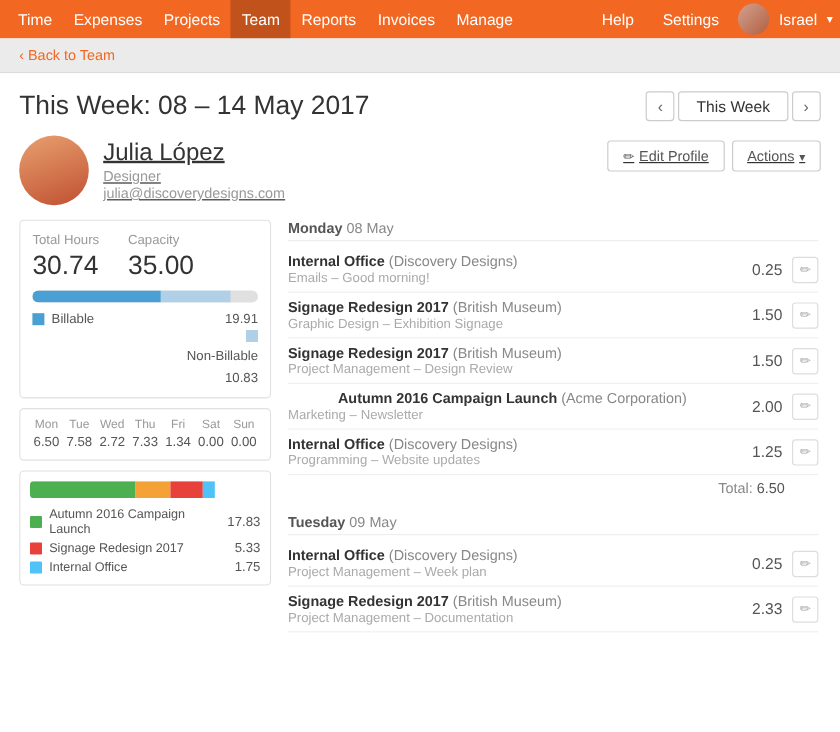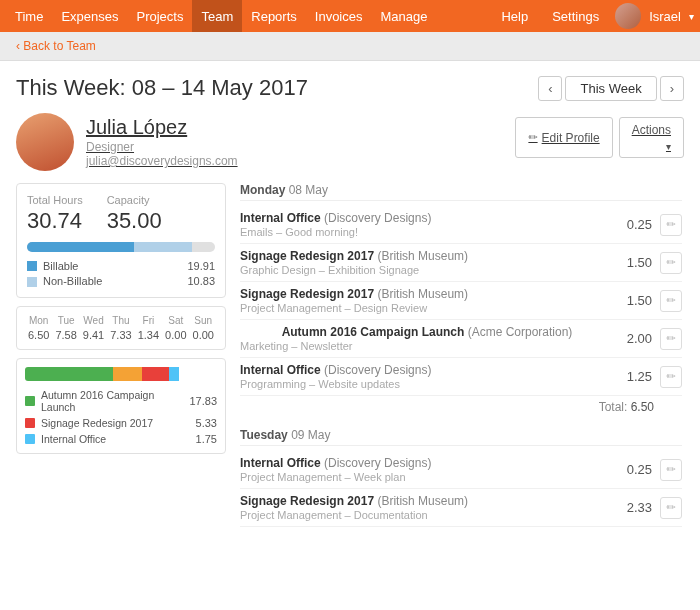--- a/index.html
+++ b/index.html
@@ -52,21 +52,21 @@
         <div style="font-size:20px;font-weight:400;color:#333;">Julia López</div>
         <div style="font-size:12px;color:#999;margin-top:1px;">Designer</div>
         <div style="font-size:12px;color:#999;">julia@discoverydesigns.com</div>
       </div>
     </div>
     <div style="display:flex;gap:6px;margin-top:4px;">
       <button style="border:1px solid #ccc;background:#fff;padding:5px 12px;border-radius:3px;font-size:12px;cursor:pointer;color:#555;display:flex;align-items:center;gap:4px;">
         <span style="font-size:11px;">✏</span>
         <span>Edit Profile</span>
       </button>
-      <button style="border:1px solid #ccc;background:#fff;padding:5px 12px;border-radius:3px;font-size:12px;cursor:pointer;color:#555;display:flex;align-items:flex-end;gap:4px;flex-direction:column;">
+      <button style="border:1px solid #ccc;background:#fff;padding:5px 12px;border-radius:3px;font-size:12px;cursor:pointer;color:#555;display:flex;align-items:flex-end;gap:4px;">
         <span>Actions</span>
         <span style="font-size:10px;">▾</span>
       </button>
     </div>
   </div>
 
   <div style="display:flex;gap:14px;height:calc(100% - 130px);">
 
     <div style="width:210px;flex-shrink:0;display:flex;flex-direction:column;gap:8px;overflow:hidden;">
 
@@ -86,42 +86,42 @@
             <div style="background:#4a9fd4;width:57%;"></div>
             <div style="background:#b0d0e8;width:31%;"></div>
           </div>
         </div>
         <div style="display:flex;flex-direction:column;gap:3px;">
           <div style="display:flex;align-items:center;gap:6px;">
             <div style="width:10px;height:10px;background:#4a9fd4;flex-shrink:0;"></div>
             <span style="font-size:11px;color:#555;flex:1;">Billable</span>
             <span style="font-size:11px;color:#555;">19.91</span>
           </div>
-          <div style="display:flex;align-items:flex-end;gap:6px;">
+          <div style="display:flex;align-items:flex-end;gap:6px;flex-direction:column;">
             <div style="width:10px;height:10px;background:#b0d0e8;flex-shrink:0;"></div>
             <span style="font-size:11px;color:#555;flex:1;">Non-Billable</span>
             <span style="font-size:11px;color:#555;">10.83</span>
           </div>
         </div>
       </div>
 
       <div style="border:1px solid #e0e0e0;border-radius:4px;padding:8px;background:#fff;">
         <div style="display:flex;justify-content:space-around;margin-bottom:3px;" id="daily-header">
             <span style="font-size: 10px; color: rgb(153, 153, 153); text-align: center; width: 26px; display: inline-block;">Mon</span>
             <span style="font-size: 10px; color: rgb(153, 153, 153); text-align: center; width: 26px; display: inline-block;">Tue</span>
             <span style="font-size: 10px; color: rgb(153, 153, 153); text-align: center; width: 26px; display: inline-block;">Wed</span>
             <span style="font-size: 10px; color: rgb(153, 153, 153); text-align: center; width: 26px; display: inline-block;">Thu</span>
             <span style="font-size: 10px; color: rgb(153, 153, 153); text-align: center; width: 26px; display: inline-block;">Fri</span>
             <span style="font-size: 10px; color: rgb(153, 153, 153); text-align: center; width: 26px; display: inline-block;">Sat</span>
             <span style="font-size: 10px; color: rgb(153, 153, 153); text-align: center; width: 26px; display: inline-block;">Sun</span>
           </div>
         <div style="display:flex;justify-content:space-around;" id="daily-values">
             <span style="font-size: 11px; color: rgb(85, 85, 85); text-align: center; width: 26px; display: inline-block;">6.50</span>
             <span style="font-size: 11px; color: rgb(85, 85, 85); text-align: center; width: 26px; display: inline-block;">7.58</span>
-            <span style="font-size: 11px; color: rgb(85, 85, 85); text-align: center; width: 26px; display: inline-block;">9.41</span>
+            <span style="font-size: 11px; color: rgb(85, 85, 85); text-align: center; width: 26px; display: inline-block;">2.72</span>
             <span style="font-size: 11px; color: rgb(85, 85, 85); text-align: center; width: 26px; display: inline-block;">7.33</span>
             <span style="font-size: 11px; color: rgb(85, 85, 85); text-align: center; width: 26px; display: inline-block;">1.34</span>
             <span style="font-size: 11px; color: rgb(85, 85, 85); text-align: center; width: 26px; display: inline-block;">0.00</span>
             <span style="font-size: 11px; color: rgb(85, 85, 85); text-align: center; width: 26px; display: inline-block;">0.00</span>
           </div>
       </div>
 
       <div style="border:1px solid #e0e0e0;border-radius:4px;padding:8px;background:#fff;">
         <div style="height:14px;display:flex;border-radius:3px;overflow:hidden;margin-bottom:8px;" id="breakdown-bar">
             <div style="background: rgb(76, 175, 80); width: 46%;"></div>

